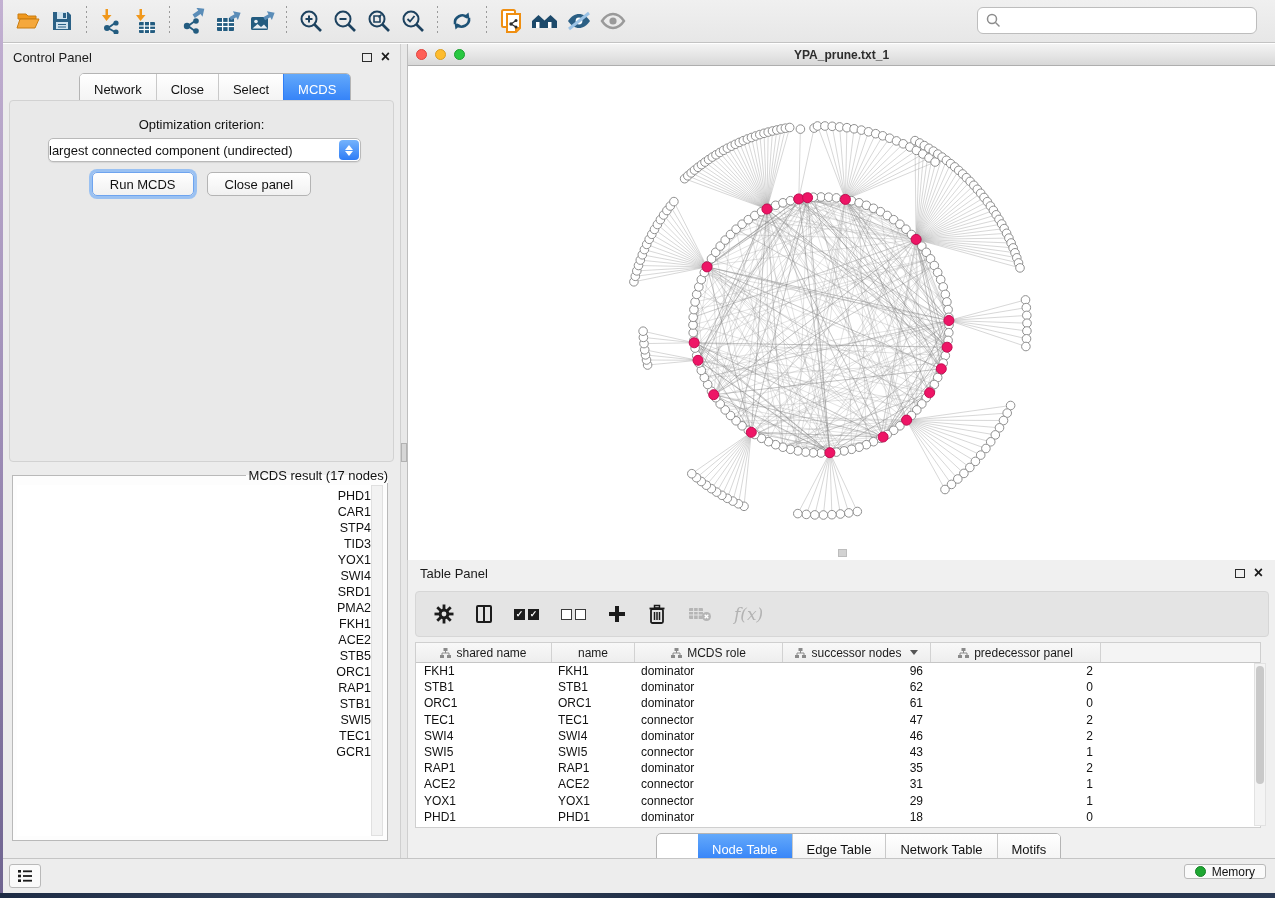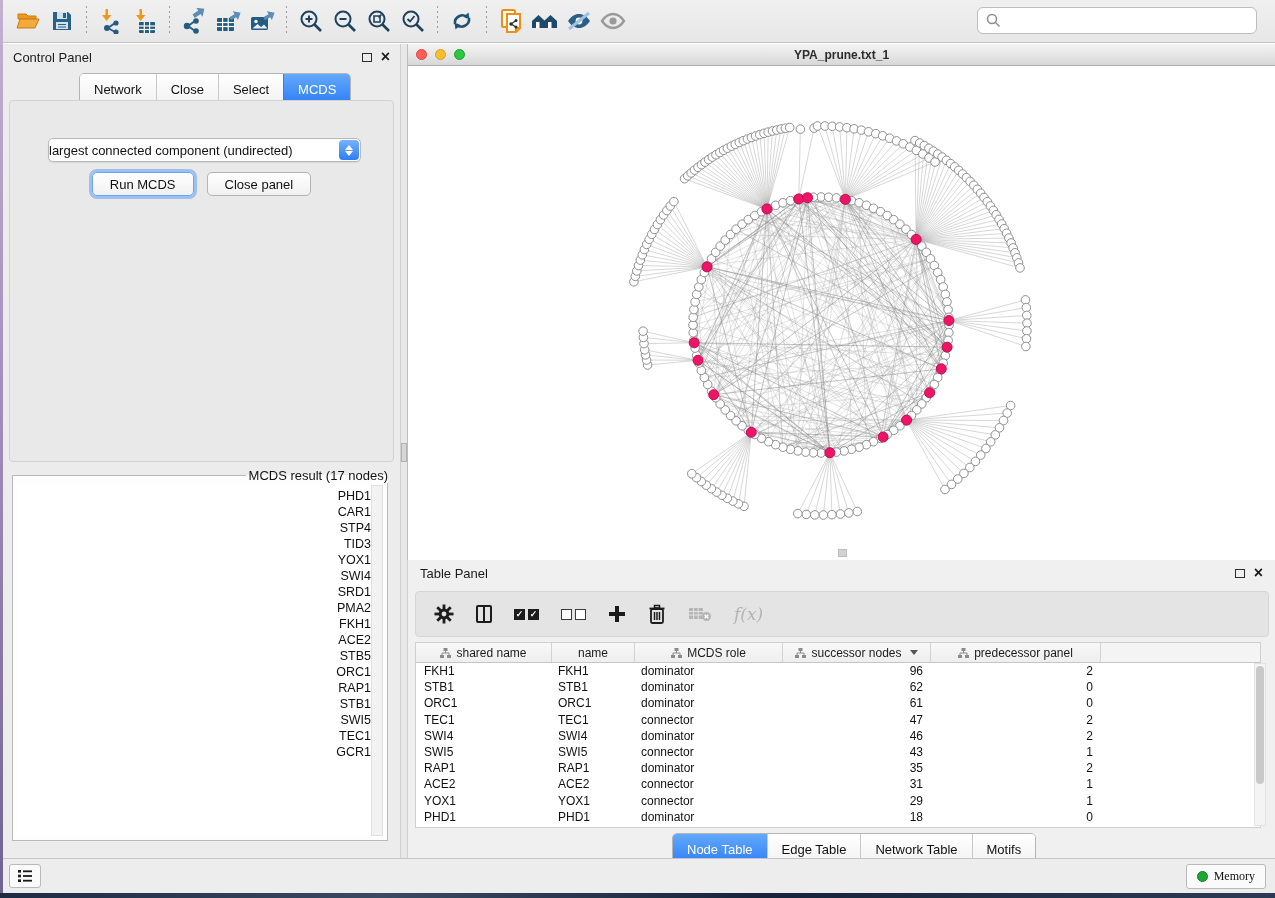--- a/index.html
+++ b/index.html
@@ -127,29 +127,29 @@
   .sort-v { width:0; height:0; border-left:4px solid transparent; border-right:4px solid transparent;
     border-top:5px solid #555; margin-left:3px; }
   .tr { display:flex; height:16.2px; align-items:center; }
   .td { font-size:12px; color:#111; overflow:hidden; white-space:nowrap; }
   .td.c0 { padding-left:8px; } .td.c1 { padding-left:6px; } .td.c2 { padding-left:6px; }
   .td.num { text-align:right; padding-right:8px; }
   .tscroll { position:absolute; right:9px; top:103px; width:12px; height:163px;
     background:#f4f4f4; border:1px solid #e2e2e2; }
   .tthumb { position:absolute; left:1px; top:2px; width:8px; height:118px; background:#c9c9c9; border-radius:4px; }
 
-  .tp-tabs { position:absolute; left:264px; top:273px; }
+  .tp-tabs { position:absolute; left:248px; top:273px;padding-left:41px; }
 
   
   .status-bar { position:absolute; left:3px; top:858px; width:1272px; height:35px;
     background:#ededed; border-top:1px solid #c5c5c5; }
   .list-btn { position:absolute; left:6px; top:5px; width:32px; height:24px; background:#fafafa;
     border:1px solid #b9b9b9; border-radius:3px; display:flex; align-items:center; justify-content:center; }
-  .mem-btn { position:absolute; right:9px; top:5px; height:25px; padding:0 10px; background:#fafafa;
-    border:1px solid #b9b9b9; border-radius:3px; display:flex; align-items:center; gap:6px; font-size:12px; color:#111;font-family:Liberation Serif, serif; }
+  .mem-btn { position:absolute; right:9px; top:5px; height:15px; padding:0 10px; background:#fafafa;
+    border:1px solid #b9b9b9; border-radius:3px; display:flex; align-items:center; gap:6px; font-size:12px; color:#111; }
   .mem-dot { width:11px; height:11px; border-radius:50%; background:#1ea732; border:1px solid #158226; }
 </style>
 </head>
 <body>
 
 <div class="screen">
 
   <div class="toolbar">
     <span class="tb">
       <svg width="26" height="24" viewBox="0 0 26 24">
@@ -326,20 +326,21 @@
       </span>
     </div>
     <div class="cp-tabs seg">
       <span class="seg-tab">Network</span>
       <span class="seg-tab">Close</span>
       <span class="seg-tab">Select</span>
       <span class="seg-tab active">MCDS</span>
     </div>
 
     <div class="cp-card">
+      <div class="opt-label">Optimization criterion:</div>
       <div class="dropdown">
         <span>largest connected component (undirected)</span>
         <span class="dd-stepper">
             <i class="dd-up"></i>
             <i class="dd-down"></i>
           </span>
       </div>
       <div class="btn-row">
         <button class="mac-btn focus">Run MCDS</button>
         <button class="mac-btn">Close panel</button>

